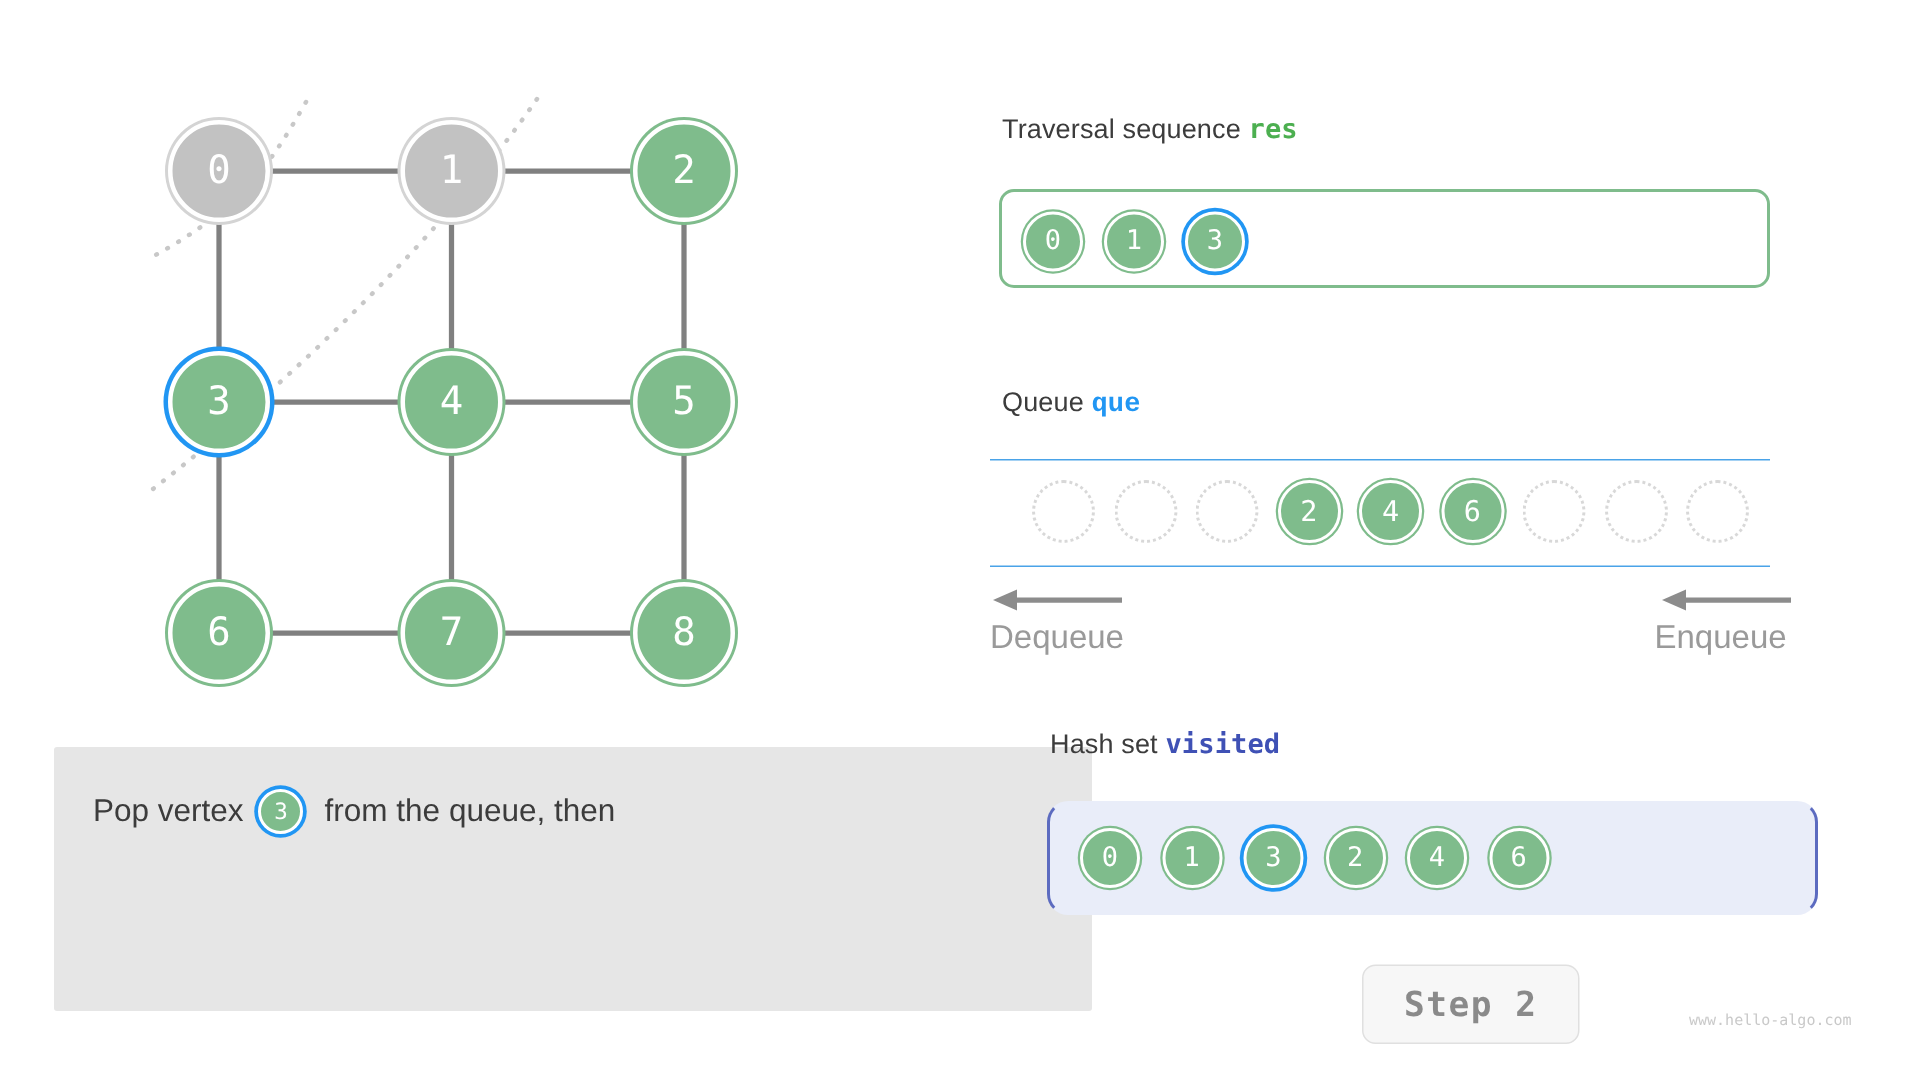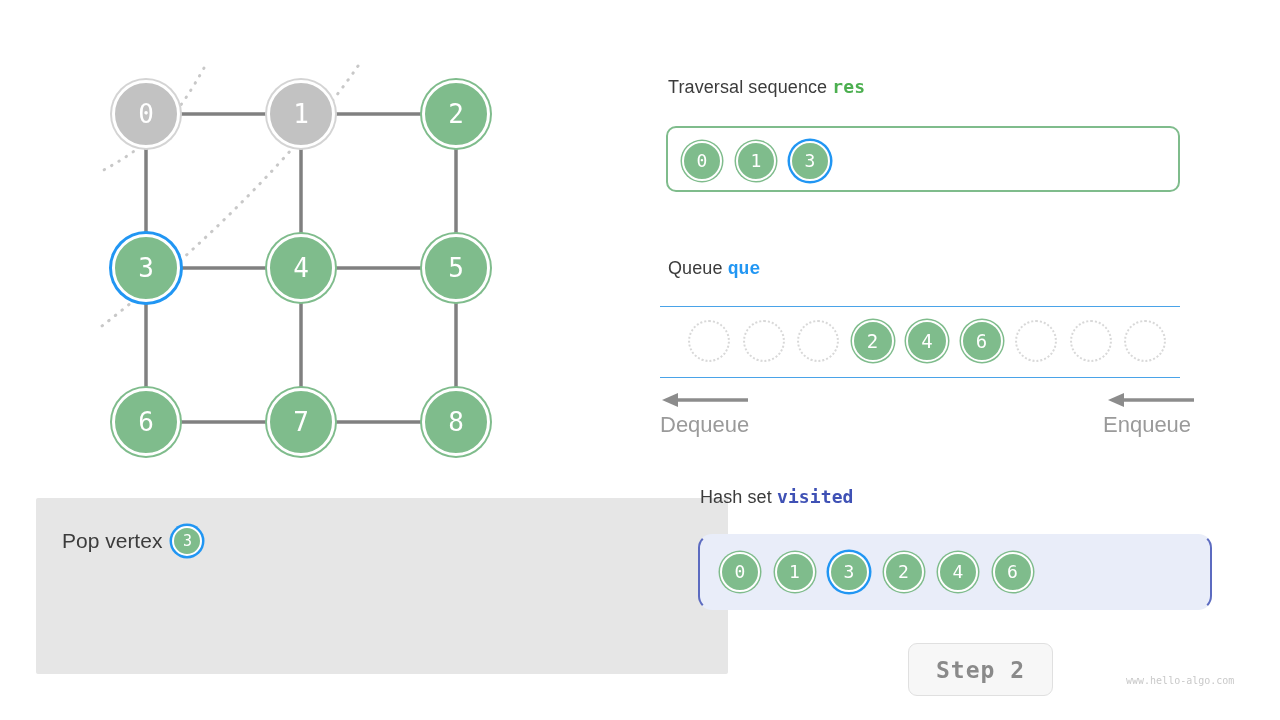--- a/index.html
+++ b/index.html
@@ -234,20 +234,21 @@
       <div class="node gnode" style="left: 146px; top: 422px;">6</div>
       <div class="node gnode" style="left: 301px; top: 422px;">7</div>
       <div class="node gnode" style="left: 456px; top: 422px;">8</div>
     </div>
 </div>
 
 <div id="caption-box">
   <div id="caption-line1">
     <span>Pop vertex</span>
     <span class="node cap-node">3</span>
+    <span>from the queue, then</span>
   </div>
 </div>
 
 <div id="right-panel">
 
   <div class="section-title" style="position:absolute;left:2px;top:76px;">
     <span>Traversal sequence</span>
     <span class="mono-res">res</span>
   </div>
   <div id="res-box">

